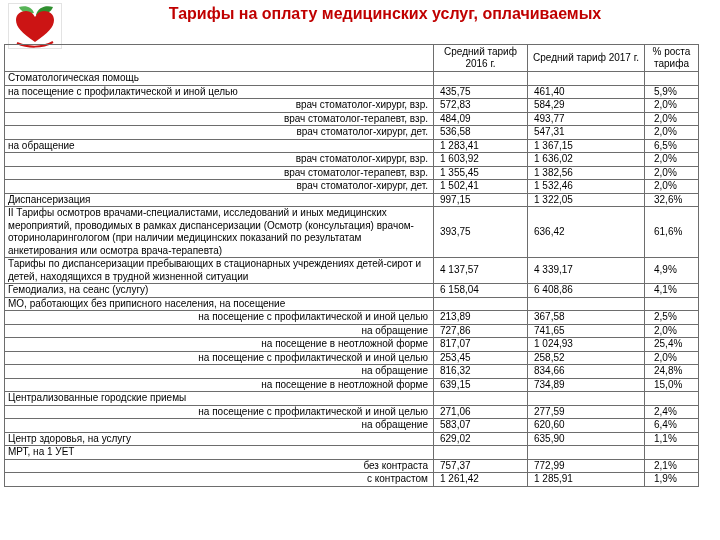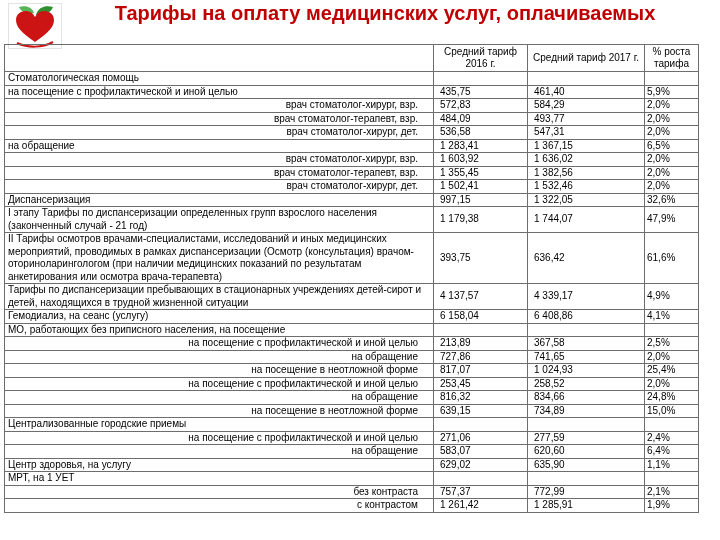--- a/index.html
+++ b/index.html
@@ -14,21 +14,21 @@
 
   .logo-box {
     position: absolute; left: 8px; top: 3px; width: 54px; height: 46px;
   }
 
   .title {
     position: absolute; top: 4px; left: 70px; right: 20px;
     text-align: center;
     color: #c00000;
     font-weight: bold;
-    font-size: 20px;
+    font-size: 16px;
     line-height: 19px;
   }
   .title .t2 { text-decoration: underline; }
 
   table.tariff {
     position: absolute; left: 4px; top: 44px; width: 694px;
     border-collapse: collapse; table-layout: fixed;
   }
   col.c-label  { width: 429px; }
   col.c-2016   { width: 94px; }
@@ -39,23 +39,23 @@
     border: 1px solid #6d6d6d;
     color: #000;
     font-size: 10px;
     font-weight: normal;
     vertical-align: middle;
     overflow: hidden;
   }
   th { text-align: center; line-height: 12px; padding: 1px 2px; }
   td { line-height: 12.5px; padding: 0 3px; }
   td.lab-left  { text-align: left; }
-  td.lab-right { text-align: right; padding-right: 15px; }
+  td.lab-right { text-align: right; padding-right: 5px; }
   td.num { text-align: left; padding-left: 6px; white-space: nowrap; }
-  td.num.pct { padding-left: 2px; }
+  td.num.pct { padding-left: 9px; }
 </style>
 </head>
 <body>
 
 <div class="slide">
 
   <div class="logo-box">
     <svg width="54" height="46" viewBox="0 0 54 46" xmlns="http://www.w3.org/2000/svg">
       <rect x="0.5" y="0.5" width="53" height="45" fill="#ffffff" stroke="#e3e3e3"></rect>
       <path d="M28 12 C30 4, 38 2, 45 4 C43 10, 34 14, 28 12 Z" fill="#2f8f2f"></path>
@@ -148,26 +148,20 @@
     <td class="num pct">2,0%</td>
   </tr>
 
   <tr>
     <td class="lab-left">Диспансеризация</td>
     <td class="num">997,15</td>
     <td class="num">1 322,05</td>
     <td class="num pct">32,6%</td>
   </tr>
 
-  <tr>
-    <td class="lab-left">I этапу Тарифы по диспансеризации определенных групп взрослого населения (законченный случай - 21 год)</td>
-    <td class="num">1 179,38</td>
-    <td class="num">1 744,07</td>
-    <td class="num pct">47,9%</td>
-  </tr>
 
   <tr>
     <td class="lab-left">II Тарифы осмотров врачами-специалистами, исследований и иных медицинских мероприятий, проводимых в рамках диспансеризации (Осмотр (консультация) врачом-оториноларингологом (при наличии медицинских показаний по результатам анкетирования или осмотра врача-терапевта)</td>
     <td class="num">393,75</td>
     <td class="num">636,42</td>
     <td class="num pct">61,6%</td>
   </tr>
 
   <tr>
     <td class="lab-left">Тарифы по диспансеризации пребывающих в стационарных учреждениях детей-сирот и детей, находящихся в трудной жизненной ситуации</td>

